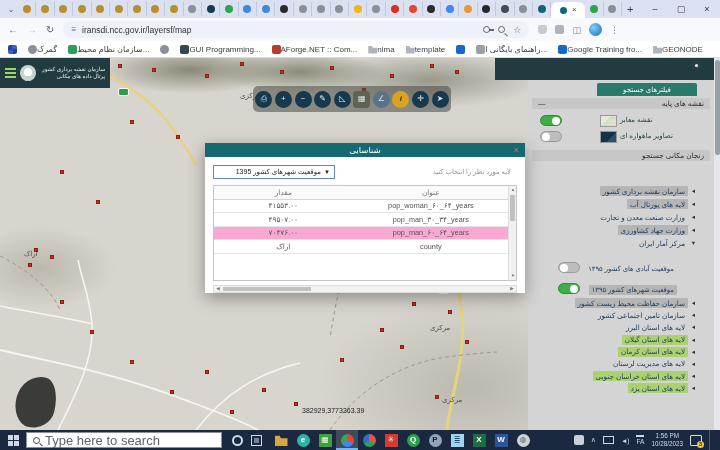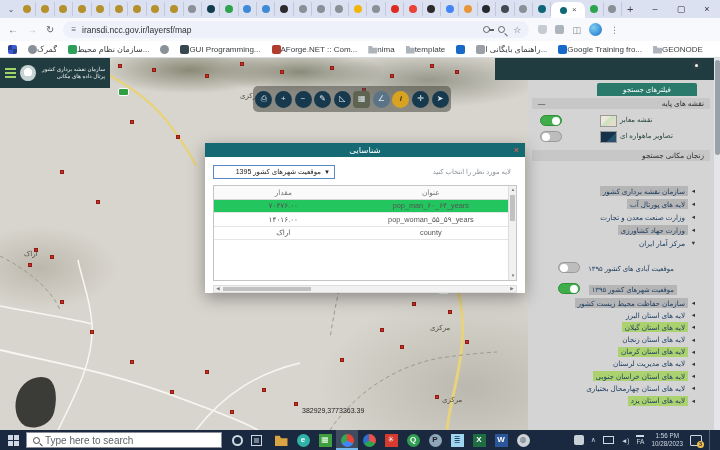--- a/index.html
+++ b/index.html
@@ -146,39 +146,39 @@
           background:#fff; display:flex; align-items:center; padding:0 4px; }
   .msel-text { flex:1; font-size:7px; color:#222; direction:rtl; text-align:right; white-space:nowrap; overflow:hidden; }
   .msel-caret { font-size:6px; color:#222; margin-left:3px; }
   .mlabel { position:absolute; right:14px; top:11px; font-size:6.8px; color:#8a9097; direction:rtl; }
   .mtable { position:absolute; left:8px; top:28px; width:304px; height:96px; border:1px solid #c5c5c5; background:#fff; }
   .mtable table { width:295px; border-collapse:collapse; table-layout:fixed; }
   .mtable th { height:13px; font-weight:normal; color:#777; font-size:7.3px; background:#fafafa;
                border-bottom:1px solid #d5d5d5; }
   .mtable td { height:13.6px; text-align:center; font-size:7.3px; color:#555;
                border-bottom:1px solid #e5e5e5; direction:ltr; white-space:nowrap; overflow:hidden; }
-  .mtable tr[data-hl="true"] td { background:#22c55e; }
+  .mtable tr[data-hl="true"] td { background:#f9a8d4; }
   .vscroll { position:absolute; right:0; top:0; width:8px; height:94px; background:#f1f1f1; border-left:1px solid #ddd; }
   .varrow { position:absolute; left:0; width:8px; height:8px; font-size:4.5px; color:#777; text-align:center; line-height:8px; }
   .vthumb { position:absolute; left:1px; top:9px; width:5px; height:26px; background:#c1c1c1; }
   .hscroll { position:absolute; left:8px; top:128px; width:304px; height:8px; background:#f1f1f1; border:1px solid #ddd; }
   .harrow { position:absolute; top:0; width:8px; height:6px; font-size:4.5px; color:#777; text-align:center; line-height:6px; }
   .hthumb { position:absolute; left:9px; top:1px; width:88px; height:4px; background:#c1c1c1; }
 
   
   .taskbar { position:absolute; left:0; top:430px; width:720px; height:20px; background:#1b2940;
              display:flex; align-items:center; color:#cfd8e3; }
   .start { width:26px; display:flex; justify-content:center; }
   .start .grid { display:grid; grid-template-columns:5px 5px; gap:1px; }
   .start .grid i { height:5px; background:#cfd8e3; }
   .tsearch { width:196px; height:16px; background:#fff; border:1px solid #8a8f98; display:flex;
              align-items:center; gap:5px; padding:0 6px; }
   .tsearch .mag { border-color:#444; }
   .tsearch .mag::after { background:#444; }
-  .tsearch-text { font-size:10px; color:#5f6368; }
+  .tsearch-text { font-size:13px; color:#5f6368; }
   .cortana { width:11px; height:11px; border-radius:50%; border:2px solid #cfd8e3; margin:0 8px 0 10px; }
   .taskview { width:11px; height:11px; border:1.3px solid #cfd8e3; position:relative; margin-right:8px; }
   .taskview::after { content:""; position:absolute; inset:2px; background:rgba(207,216,227,.5); }
   .tapps { display:flex; align-items:center; }
   .tapp { width:22px; height:20px; display:flex; align-items:center; justify-content:center; }
   .tapp.active { background:rgba(255,255,255,.16); box-shadow:inset 0 -2px 0 #76b9ed; }
   .tglyph { width:13px; height:13px; display:flex; align-items:center; justify-content:center;
             font-size:8px; font-weight:bold; line-height:1; }
   .tglyph[data-app="file-explorer"] { clip-path:polygon(0 18%,40% 18%,50% 36%,100% 36%,100% 96%,0 96%); }
   .tray { margin-left:auto; display:flex; align-items:center; gap:7px; padding-right:8px; }
@@ -547,55 +547,51 @@
           </div>
         </div>
 
       <div class="tree tree2" style="top:218px">
 
           <div class="titem">
             <span class="ti-arrow">◂</span>
             <span class="ti-label" data-variant="gray">سازمان حفاظت محیط زیست کشور</span>
           </div>
 
+          <div class="titem">
+            <span class="ti-arrow">◂</span>
+            <span class="ti-label" data-variant="plain">سازمان تامین اجتماعی کشور</span>
+          </div>
 
           <div class="titem">
             <span class="ti-arrow">◂</span>
             <span class="ti-label" data-variant="plain">لایه های استان البرز</span>
           </div>
 
           <div class="titem">
             <span class="ti-arrow">◂</span>
             <span class="ti-label" data-variant="green">لایه های استان گیلان</span>
           </div>
 
-          <div class="titem">
-            <span class="ti-arrow">◂</span>
-            <span class="ti-label" data-variant="plain">لایه های استان زنجان</span>
-          </div>
 
           <div class="titem">
             <span class="ti-arrow">◂</span>
             <span class="ti-label" data-variant="green">لایه های استان کرمان</span>
           </div>
 
           <div class="titem">
             <span class="ti-arrow">◂</span>
             <span class="ti-label" data-variant="plain">لایه های مدیریت لرستان</span>
           </div>
 
           <div class="titem">
             <span class="ti-arrow">◂</span>
             <span class="ti-label" data-variant="green">لایه های استان خراسان جنوبی</span>
           </div>
 
-          <div class="titem">
-            <span class="ti-arrow">◂</span>
-            <span class="ti-label" data-variant="plain">لایه های استان چهارمحال بختیاری</span>
-          </div>
 
           <div class="titem">
             <span class="ti-arrow">◂</span>
             <span class="ti-label" data-variant="green">لایه های استان یزد</span>
           </div>
         </div>
     </div>
 
     <div class="page-scroll">
       <div class="page-thumb"></div>
@@ -620,32 +616,36 @@
                 <col style="width:53%">
               </colgroup>
             <thead>
               <tr>
                 <th>مقدار</th>
                 <th>عنوان</th>
               </tr>
             </thead>
             <tbody>
 
-
+                <tr data-hl="false">
+                  <td>۴۱۵۵۳.۰۰</td>
+                  <td>pop_woman_۶۰_۶۴_years</td>
+                </tr>
+
+                <tr data-hl="false">
+                  <td>۴۹۵۰۷.۰۰</td>
+                  <td>pop_man_۳۰_۳۴_years</td>
+                </tr>
 
                 <tr data-hl="true">
                   <td>۷۰۴۷۶.۰۰</td>
                   <td>pop_man_۶۰_۶۴_years</td>
                 </tr>
 
 
-                <tr data-hl="false">
-                  <td>۱۴۰۱۶.۰۰</td>
-                  <td>pop_woman_۵۵_۵۹_years</td>
-                </tr>
 
                 <tr data-hl="false">
                   <td>اراک</td>
                   <td>county</td>
                 </tr>
               </tbody>
           </table>
           <div class="vscroll">
             <span class="varrow" style="top:0">▲</span>
             <div class="vthumb"></div>

